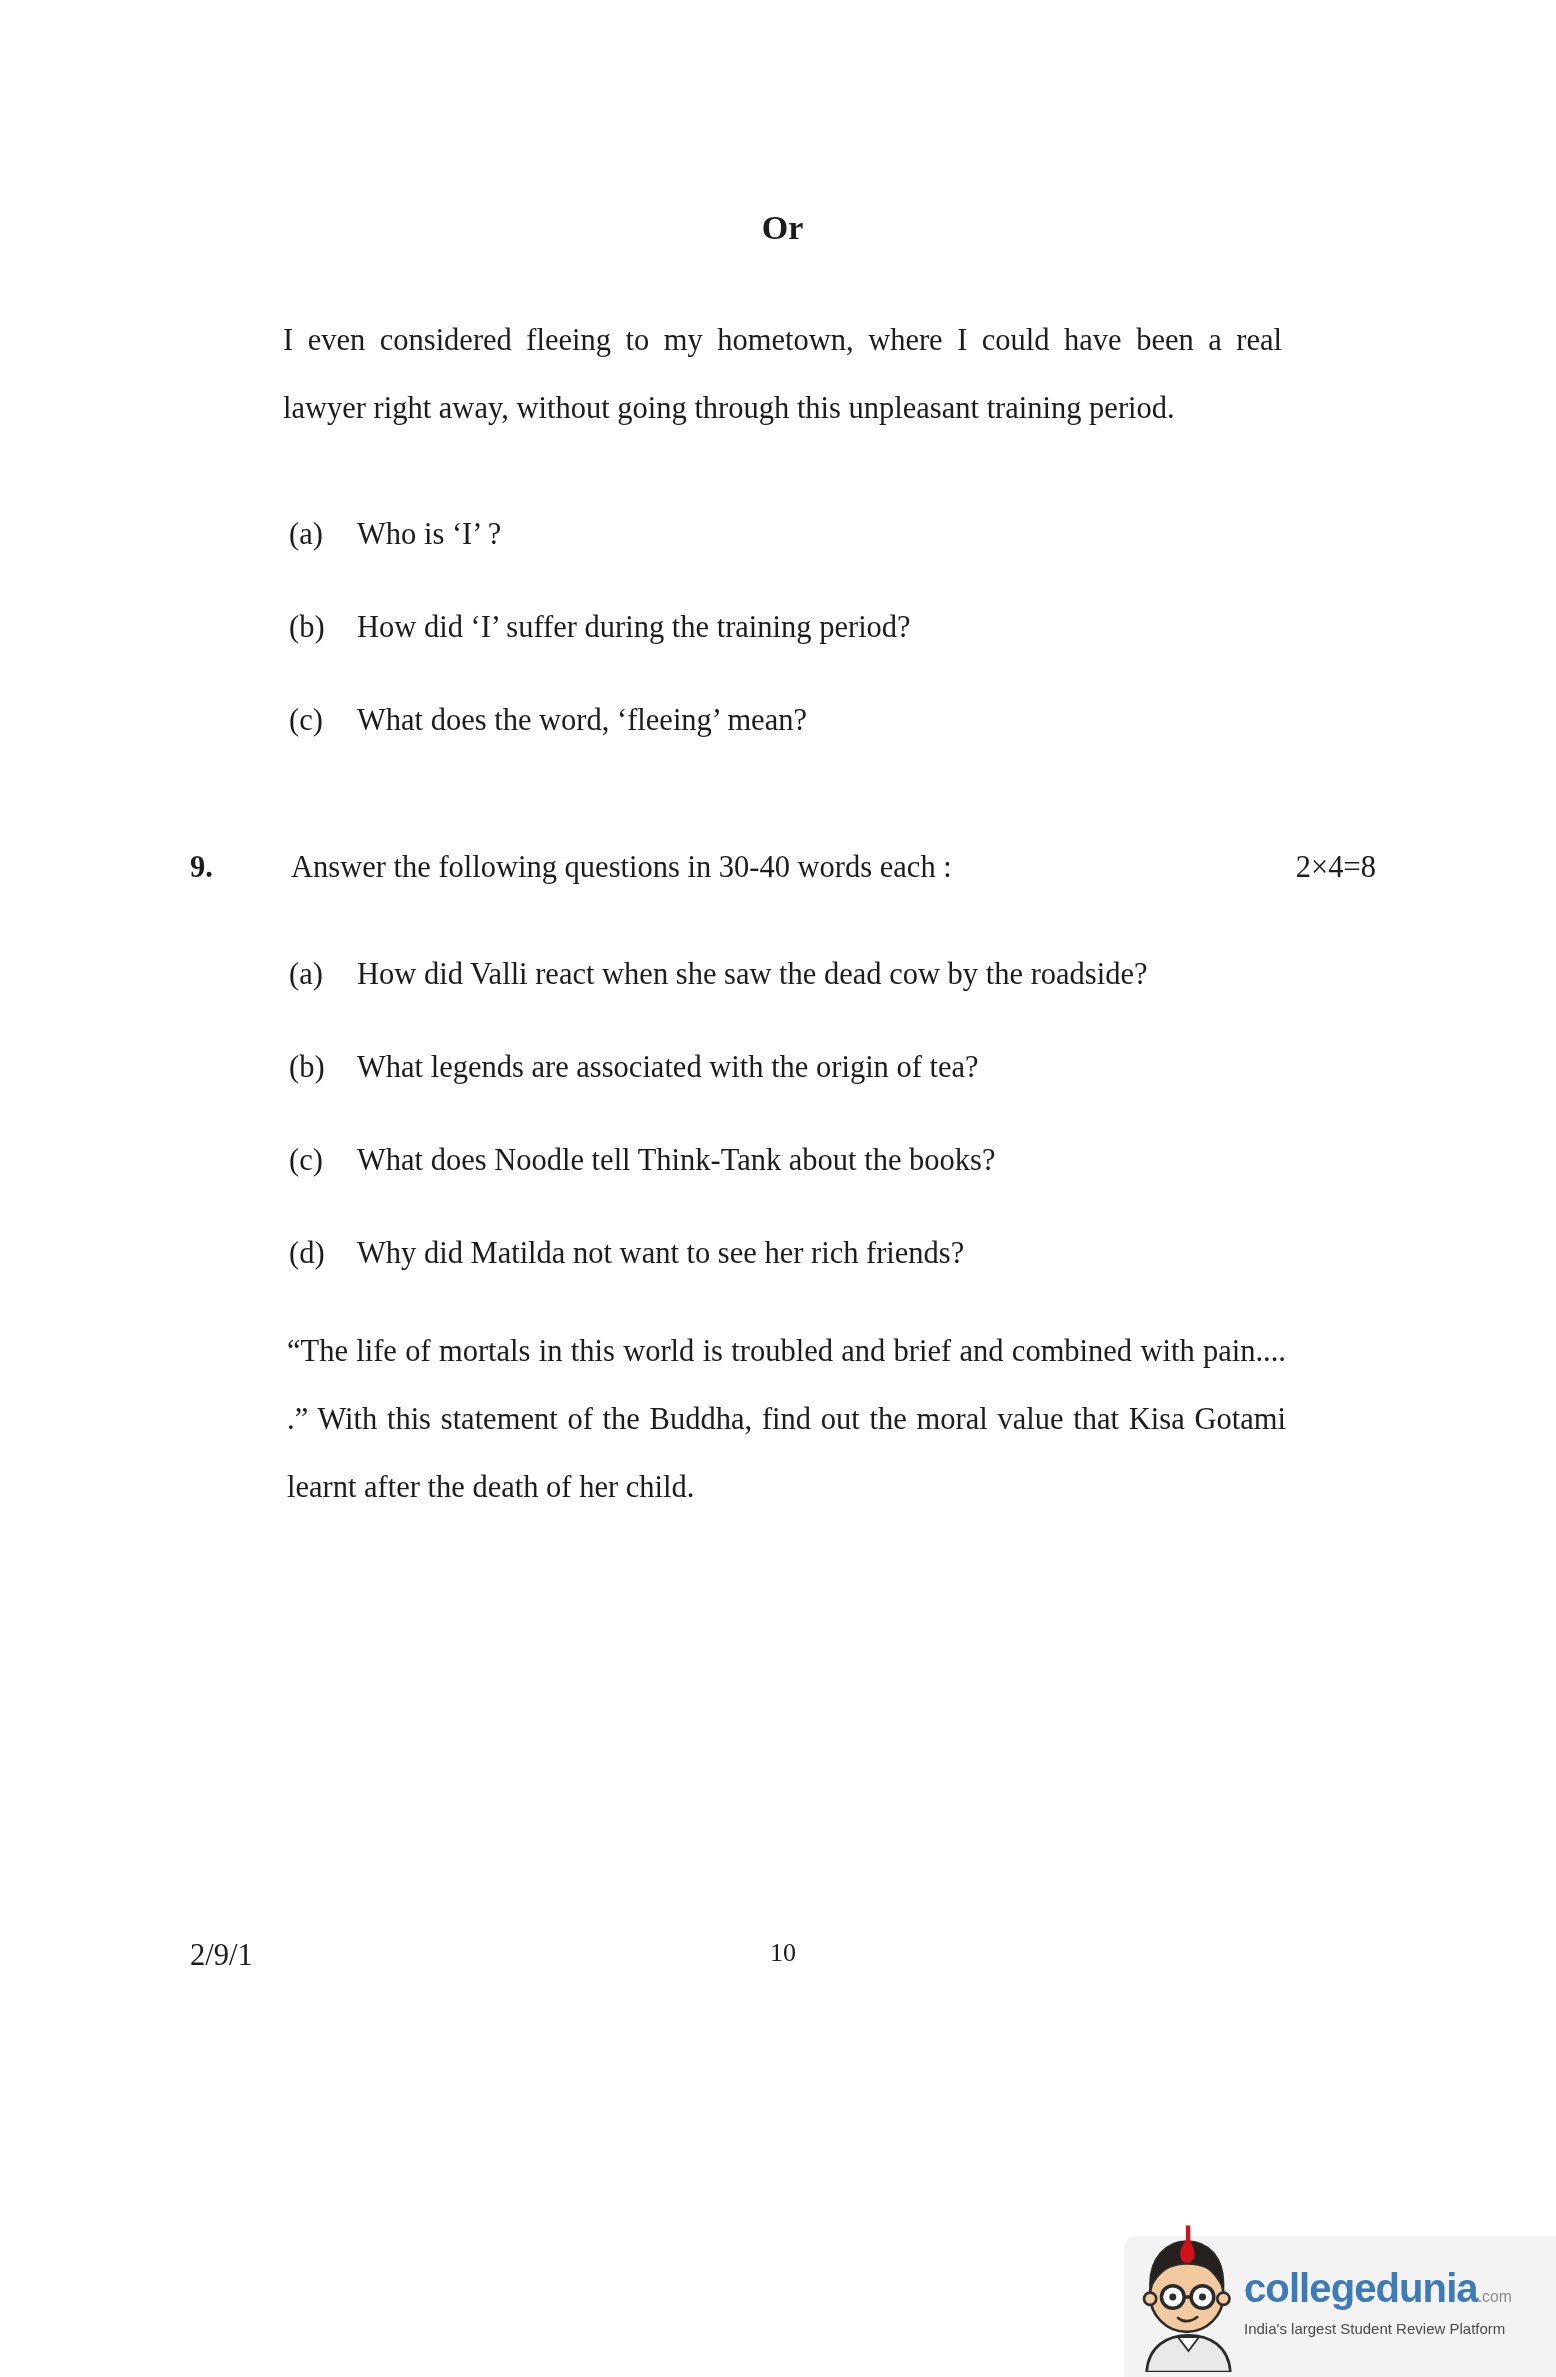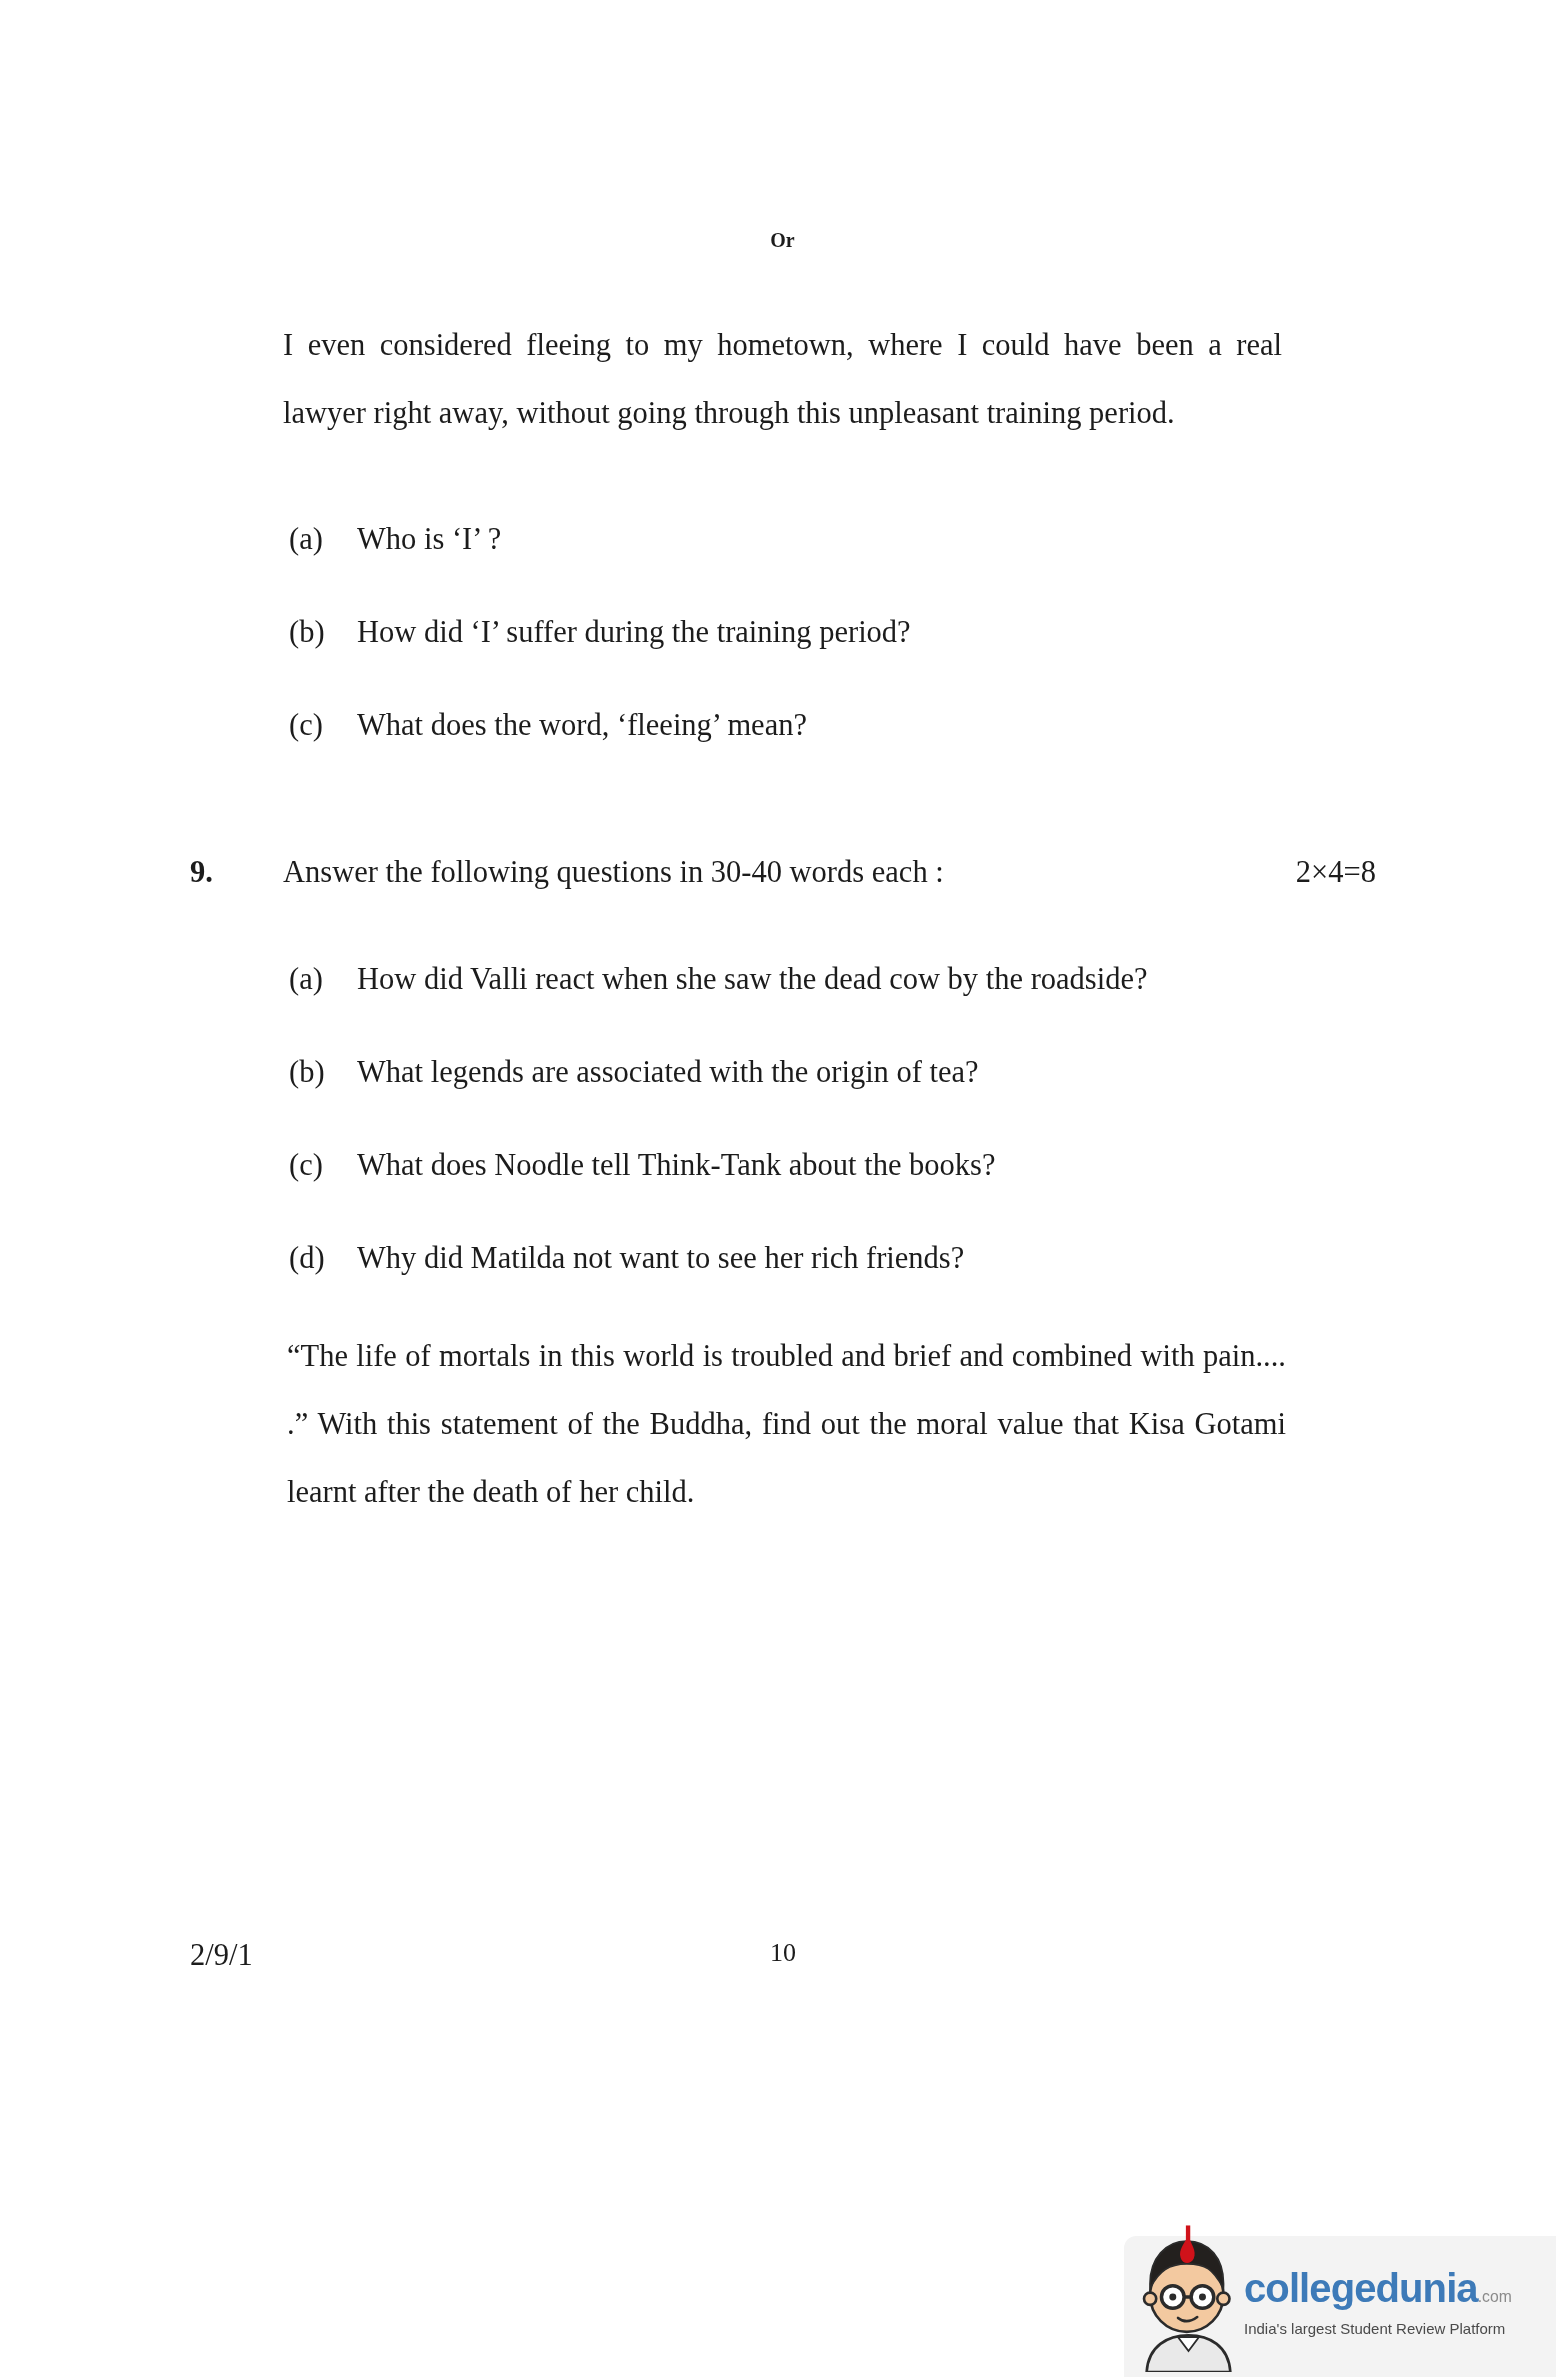--- a/index.html
+++ b/index.html
@@ -17,23 +17,22 @@
     left:190px;
     top:209px;
     width:1186px;
     font-size:30.5px;
   }
   .or-heading{
     width:999px;
     margin-left:93px;
     text-align:center;
     font-weight:bold;
-    font-size:20px;
+    font-size:34px;
     margin-bottom:59px;
-    margin-top:20px;
   }
   .intro{
     margin-left:93px;
     width:999px;
     line-height:68px;
     text-align:justify;
   }
   .sub-list{
     margin-top:63px;
     margin-left:99px;
@@ -56,21 +55,21 @@
     align-items:baseline;
     line-height:40px;
   }
   .q-row.q9{ margin-top:98px; }
   .q-row.q10{ margin-top:131px; }
   .qnum{
     width:93px;
     flex:0 0 93px;
     font-weight:bold;
   }
-  .qtext{ flex:1; }
+  .qtext{ flex:1;margin-left:8px; }
   .qmarks{
     margin-left:auto;
     text-align:right;
     white-space:nowrap;
   }
   .q9-list{ margin-top:58px; margin-left:99px; }
   .q10-body{
     margin-top:35px;
     margin-left:97px;
     width:999px;

